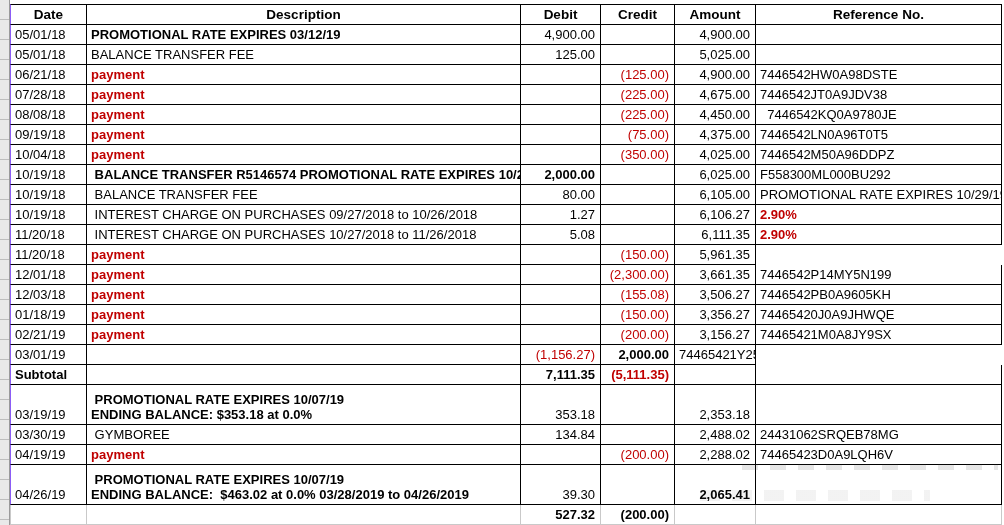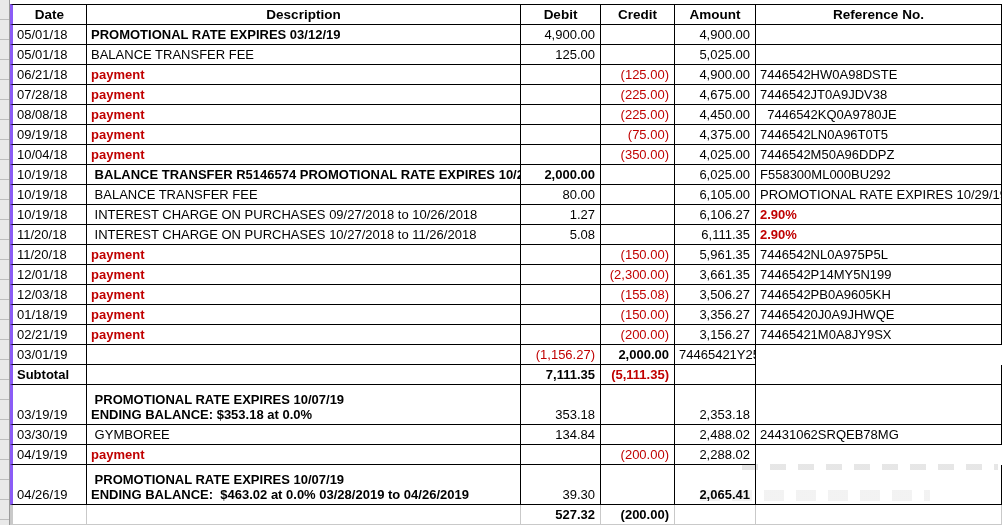--- a/index.html
+++ b/index.html
@@ -15,21 +15,21 @@
   }
   .tbl { position:absolute; left:10px; top:4px; width:993px; }
   .r { display:grid; grid-template-columns:77px 434px 80px 74px 81px 246px; height:20px; }
   .r.hdr { height:21px; }
   .r.tall { height:40px; }
   .c {
     box-sizing:border-box; border-right:1px solid #000; border-bottom:1px solid #000;
     padding:0 4px 2px 4px; font-size:13px; line-height:15px;
     display:flex; align-items:flex-end; overflow:hidden; white-space:pre;
   }
-  .c:first-child { border-left:3px solid #8b5cf6; }
+  .c:first-child { border-left:1px solid #8b5cf6; }
   .hdr .c { border-top:1px solid #000; align-items:center; justify-content:center;
             font-weight:700; font-size:13.5px; padding-bottom:1px; }
   .num { justify-content:flex-end; padding-right:5px; }
   .fw { font-weight:700; }
   .red { color:var(--accent-red,#c00000); }
   .r.light .c { border-color:#c9c9c9; }
   .ghost { position:absolute; pointer-events:none; }
   .ghost1 { left:742px; top:464px; width:256px; height:6px; opacity:0.12;
             background:repeating-linear-gradient(90deg,#333 0 16px,transparent 16px 28px); }
   .ghost2 { left:700px; top:490px; width:230px; height:11px; opacity:0.06;
@@ -138,21 +138,20 @@
     <div class="c c-credit num"></div>
     <div class="c c-amount num">6,111.35</div>
     <div class="c c-ref red fw">2.90%</div>
   </div>
         <div class="r">
     <div class="c c-date">11/20/18</div>
     <div class="c c-desc red fw">payment</div>
     <div class="c c-debit num"></div>
     <div class="c c-credit num red">(150.00)</div>
     <div class="c c-amount num">5,961.35</div>
-    <div class="c c-ref">7446542NL0A975P5L</div>
   </div>
         <div class="r">
     <div class="c c-date">12/01/18</div>
     <div class="c c-desc red fw">payment</div>
     <div class="c c-debit num"></div>
     <div class="c c-credit num red">(2,300.00)</div>
     <div class="c c-amount num">3,661.35</div>
     <div class="c c-ref">7446542P14MY5N199</div>
   </div>
         <div class="r">
@@ -210,20 +209,21 @@
     <div class="c c-credit num"></div>
     <div class="c c-amount num">2,488.02</div>
     <div class="c c-ref">24431062SRQEB78MG</div>
   </div>
         <div class="r">
     <div class="c c-date">04/19/19</div>
     <div class="c c-desc red fw">payment</div>
     <div class="c c-debit num"></div>
     <div class="c c-credit num red">(200.00)</div>
     <div class="c c-amount num">2,288.02</div>
+    <div class="c c-ref">74465423D0A9LQH6V</div>
   </div>
         <div class="r tall">
     <div class="c c-date">04/26/19</div>
     <div class="c c-desc fw"> PROMOTIONAL RATE EXPIRES 10/07/19
 ENDING BALANCE:  $463.02 at 0.0% 03/28/2019 to 04/26/2019</div>
     <div class="c c-debit num">39.30</div>
     <div class="c c-credit num"></div>
     <div class="c c-amount num fw">2,065.41</div>
     <div class="c c-ref"></div>
   </div>

